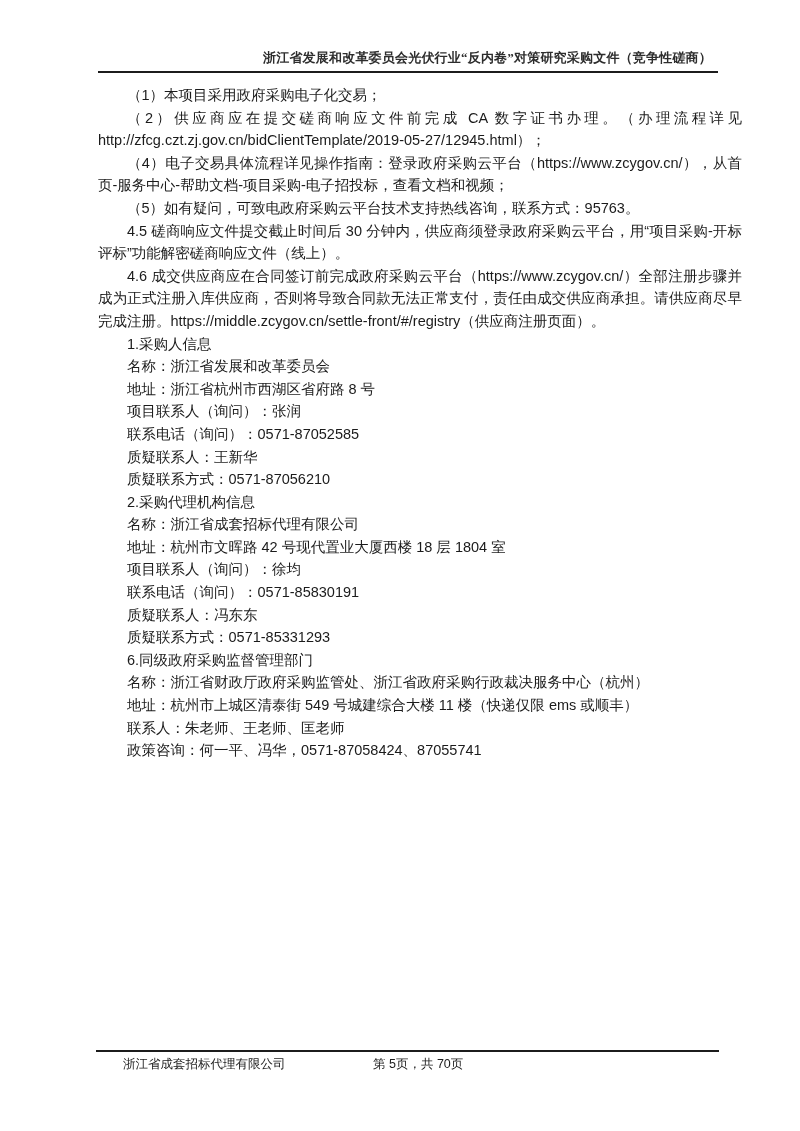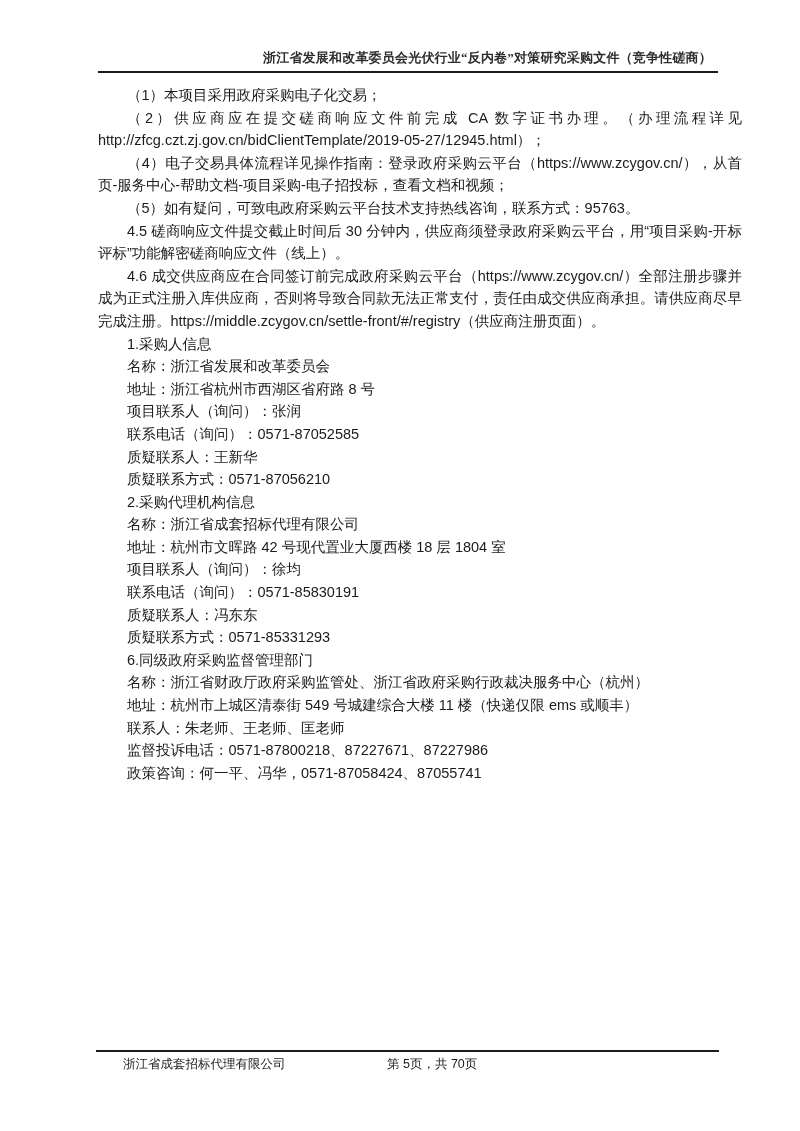--- a/index.html
+++ b/index.html
@@ -77,21 +77,21 @@
     margin-left: 25px;
   }
   .footer .agency {
     position: absolute;
     left: 0;
     top: 0;
     white-space: nowrap;
   }
   .footer .pagination {
     position: absolute;
-    left: 264px;
+    left: 250px;
     top: 0;
     white-space: nowrap;
   }
 </style>
 </head>
 <body>
 
 <div class="page">
 
   <div class="header-title">浙江省发展和改革委员会光伏行业“反内卷”对策研究采购文件（竞争性磋商）</div>
@@ -115,21 +115,20 @@
     <p>名称：浙江省成套招标代理有限公司</p>
     <p>地址：杭州市文晖路 42 号现代置业大厦西楼 18 层 1804 室</p>
     <p>项目联系人（询问）：徐均</p>
     <p>联系电话（询问）：0571-85830191</p>
     <p>质疑联系人：冯东东</p>
     <p>质疑联系方式：0571-85331293</p>
     <p>6.同级政府采购监督管理部门</p>
     <p>名称：浙江省财政厅政府采购监管处、浙江省政府采购行政裁决服务中心（杭州）</p>
     <p>地址：杭州市上城区清泰街 549 号城建综合大楼 11 楼（快递仅限 ems 或顺丰）</p>
     <p>联系人：朱老师、王老师、匡老师</p>
-    <p>监督投诉电话：0571-87800218、87227671、87227986</p>
     <p>政策咨询：何一平、冯华，0571-87058424、87055741</p>
   </div>
 
   <div class="footer-rule"></div>
   <div class="footer">
     <span class="agency">浙江省成套招标代理有限公司</span>
     <span class="pagination">第 5页，共 70页</span>
   </div>
 
 </div>

